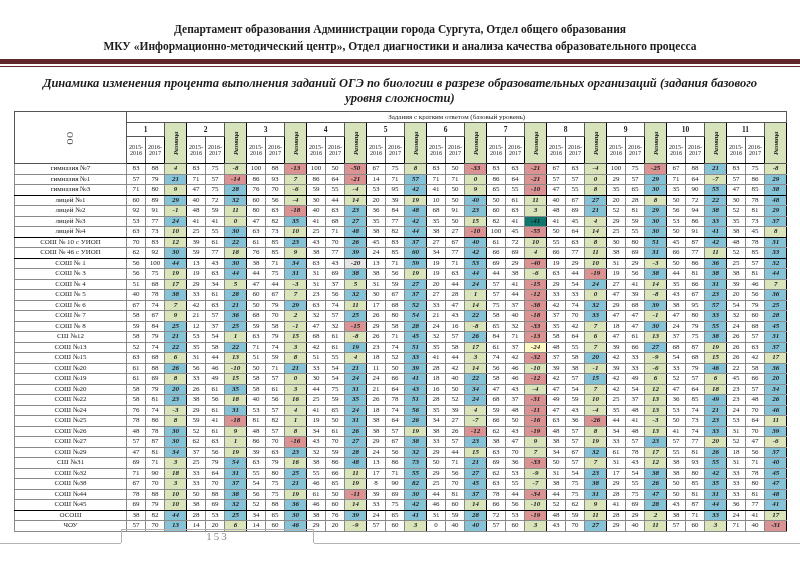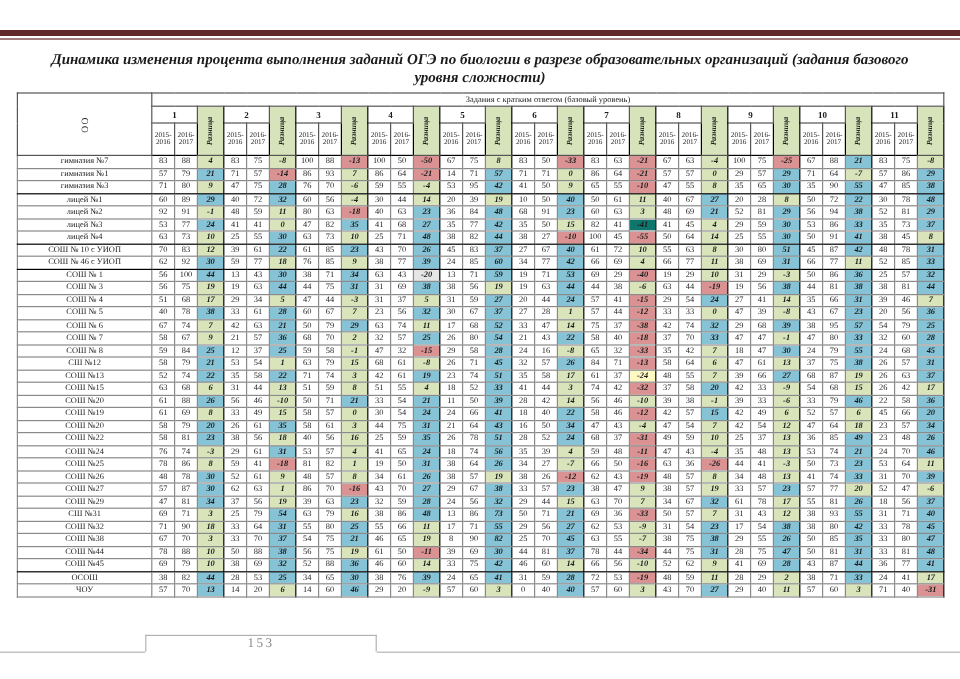--- a/index.html
+++ b/index.html
@@ -32,20 +32,22 @@
   .f-left{position:absolute;left:0;top:543px;width:121px;border-top:1.5px solid #b3b3b3}
   .f-tab{position:absolute;left:121px;top:529px;width:193px;height:14px;
          border:1.5px solid #b3b3b3;border-bottom:none;box-sizing:border-box;
          text-align:center;font-size:11px;line-height:12px;color:#8a8a8a;letter-spacing:2px}
   .f-right{position:absolute;left:314px;top:543px;width:486px;border-top:1.5px solid #b3b3b3}
 </style>
 </head>
 <body>
 
 <div class="hdr">
+  <div>Департамент образования Администрации города Сургута, Отдел общего образования</div>
+  <div>МКУ «Информационно-методический центр», Отдел диагностики и анализа качества образовательного процесса</div>
 </div>
 <div class="bar-thick"></div>
 <div class="bar-thin"></div>
 
 <div class="title">Динамика изменения процента выполнения заданий ОГЭ по биологии в разрезе образовательных организаций (задания базового уровня сложности)</div>
 
 <table id="tbl">
     <colgroup>
       <col style="width:112px">
       <col style="width:19px">

